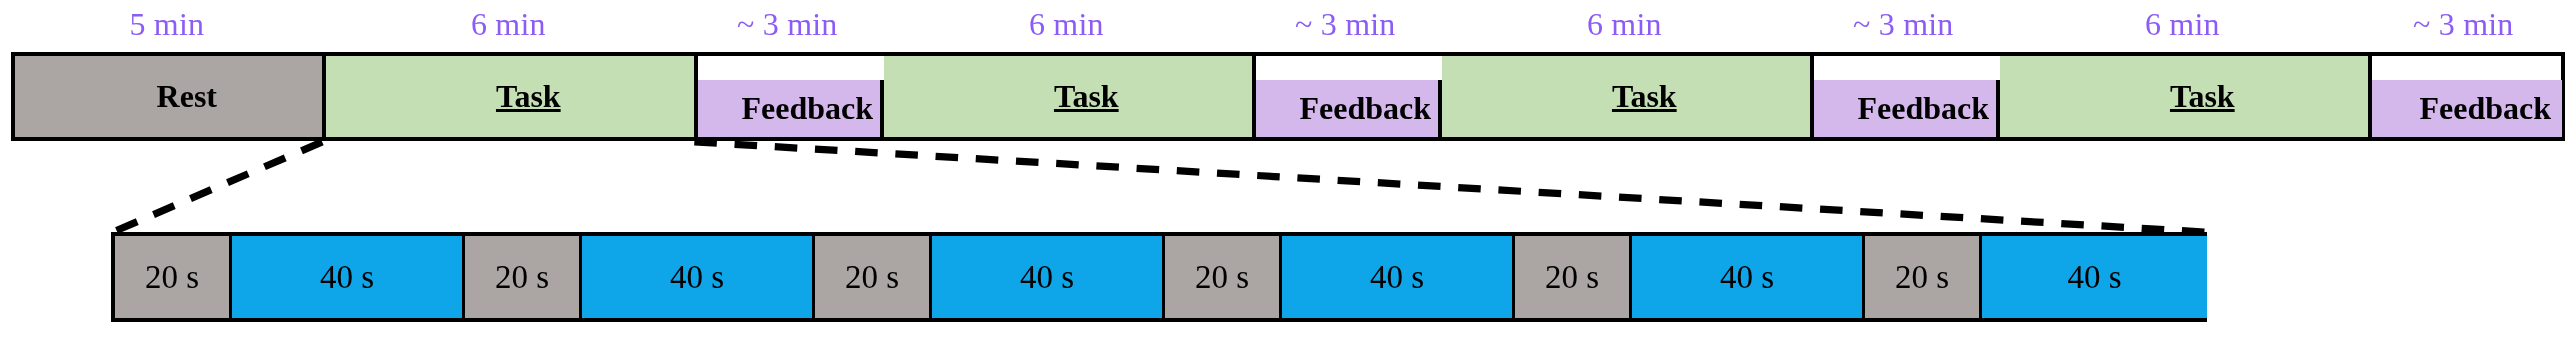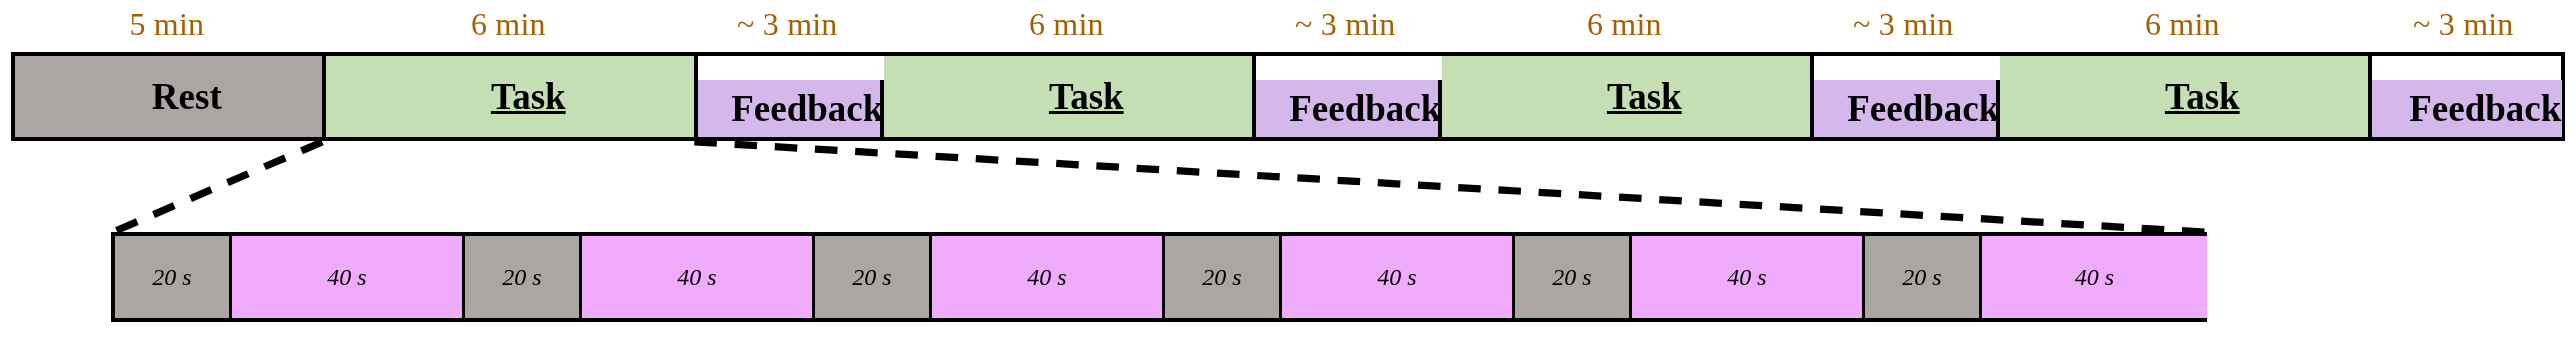--- a/index.html
+++ b/index.html
@@ -25,21 +25,21 @@
     top: 1.6px;
     width: 2554px;
     height: 45px;
     display: flex;
   }
   .duration-label {
     display: flex;
     align-items: center;
     justify-content: center;
     font-size: 32px;
-    color: #a16207;
+    color: #8b5cf6;
     letter-spacing: 0.2px;
     white-space: nowrap;
   }
 
   
   #main-bar {
     position: absolute;
     left: 11.3px;
     top: 52px;
     width: 2554px;
@@ -48,21 +48,21 @@
     box-sizing: border-box;
     border: 4px solid #000000;
     background: #ffffff;
   }
   .phase-block {
     display: flex;
     align-items: center;
     justify-content: center;
     box-sizing: border-box;
     border-right: 4px solid #000000;
-    font-size: 37px;
+    font-size: 32px;
     font-weight: bold;
     color: #000000;
     white-space: nowrap;
     overflow: hidden;
     padding-left: 36px;
   }
   .phase-block:last-child {
     border-right: none;
   }
   .phase-rest     { background: #ABA5A3; }
@@ -90,31 +90,30 @@
     box-sizing: border-box;
     border: 4px solid #000000;
     background: #ffffff;
   }
   .trial-block {
     display: flex;
     align-items: center;
     justify-content: center;
     box-sizing: border-box;
     border-right: 3.2px solid #000000;
-    font-size: 24px;
+    font-size: 33px;
     color: #000000;
     white-space: nowrap;
     overflow: hidden;
-    font-style: italic;
   }
   .trial-block:last-child {
     border-right: none;
   }
   .trial-rest { background: #ABA5A3; }
-  .trial-on   { background: #f0abfc; }
+  .trial-on   { background: #0ea5e9; }
 </style>
 </head>
 <body>
 
 <div id="figure">
 
   <div id="duration-row">
       <div class="duration-label" style="width: 311px; flex: 0 0 311px;">5 min</div>
       <div class="duration-label" style="width: 372px; flex: 0 0 372px;">6 min</div>
       <div class="duration-label" style="width: 186px; flex: 0 0 186px;">~ 3 min</div>

